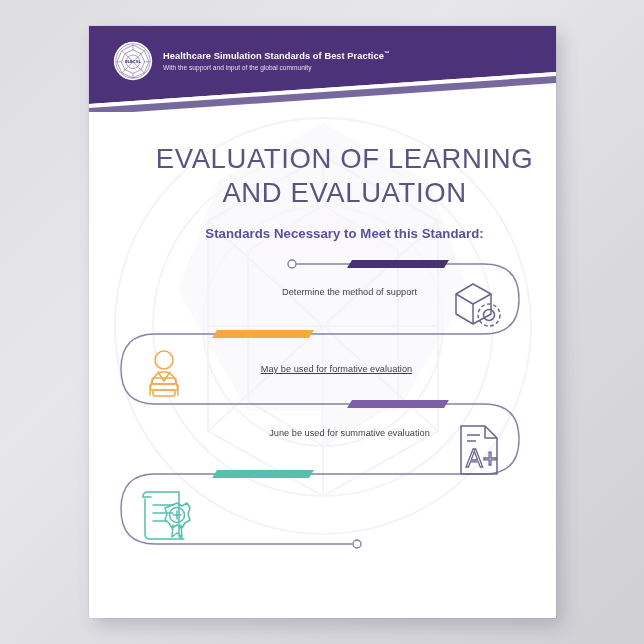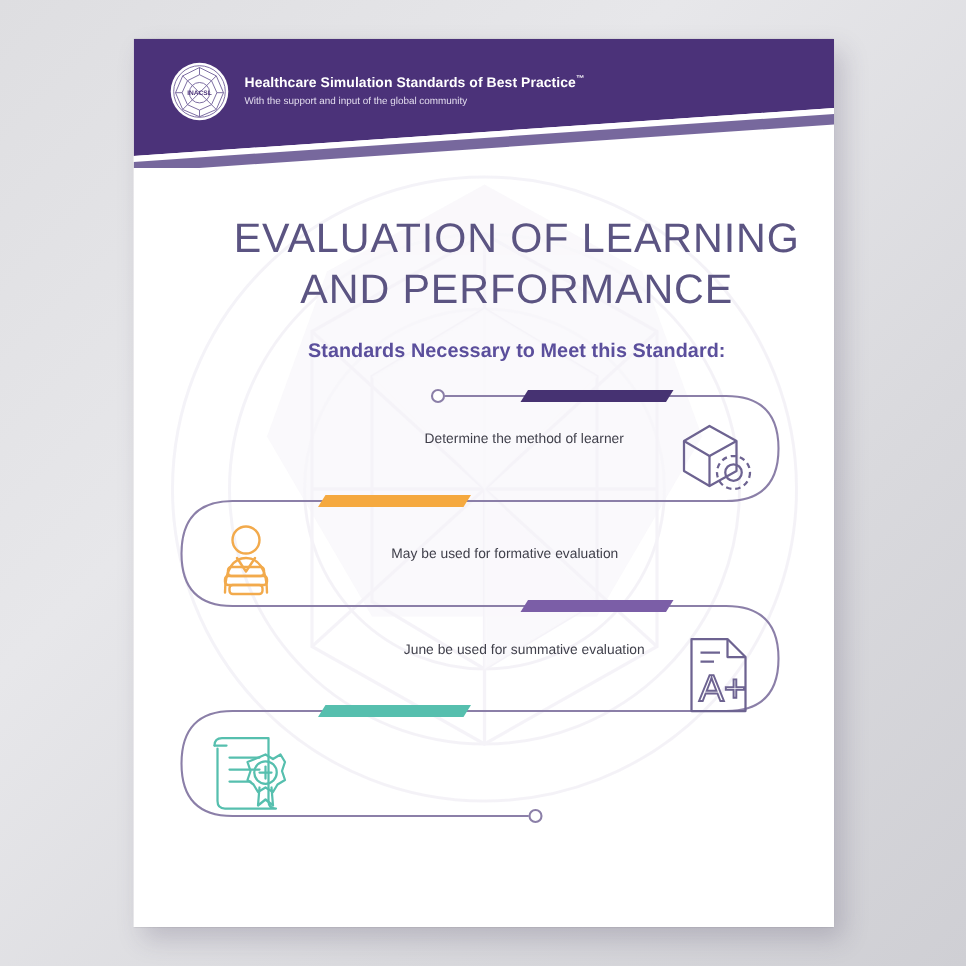--- a/index.html
+++ b/index.html
@@ -186,21 +186,21 @@
             <span>Healthcare Simulation Standards of Best Practice</span><sup>™</sup>
           </div>
           <div class="header-sub">With the support and input of the global community</div>
         </div>
       </div>
     </div>
 
     <div class="title-block">
       <div class="main-title">
         <div>EVALUATION OF LEARNING</div>
-        <div>AND PERFORMANCE</div>
+        <div>AND EVALUATION</div>
       </div>
       <div class="sub-title">Standards Necessary to Meet this Standard:</div>
     </div>
 
     <div class="flow-wrap">
       <svg class="flow-svg" width="467" height="336" viewBox="0 0 467 336">
         <g fill="none" stroke="#8b7fa8" stroke-width="1.4" stroke-linecap="round">
 
           <path d="M208,20 L395,20 Q430,20 430,55 Q430,90 395,90 L66,90 Q32,90 32,125 Q32,160 66,160 L395,160
                    Q430,160 430,195 Q430,230 395,230 L66,230 Q32,230 32,265 Q32,300 66,300 L263,300"></path>
@@ -208,35 +208,35 @@
           <circle cx="268" cy="300" r="4" fill="#ffffff"></circle>
         </g>
 
         <polygon points="263,16 360,16 355,24 258,24" fill="#463272"></polygon>
         <polygon points="128,86 225,86 220,94 123,94" fill="#f5a93f"></polygon>
         <polygon points="263,156 360,156 355,164 258,164" fill="#7b5ea7"></polygon>
         <polygon points="128,226 225,226 220,234 123,234" fill="#56bfae"></polygon>
       </svg>
 
       <div class="step-text" style="left:143px; top:42px; width:235px;">
-        <div>Determine the method of learner</div>
+        <div>Determine the method of support</div>
       </div>
       <div class="icon-box" style="left:362px; top:36px;">
         <svg width="54" height="52" viewBox="0 0 54 52">
           <g fill="none" stroke="#6d6391" stroke-width="1.5" stroke-linejoin="round">
             <polygon points="5,14 22,4 40,14 40,34 22,44 5,34"></polygon>
             <polyline points="5,14 22,24 40,14"></polyline>
             <line x1="22" y1="24" x2="22" y2="44"></line>
             <circle cx="38" cy="35" r="5.5"></circle>
             <circle cx="38" cy="35" r="11" stroke-dasharray="3.6 2.6"></circle>
           </g>
         </svg>
       </div>
 
-      <div class="step-text" style="left:130px; top:119px; width:235px;">
+      <div class="step-text" style="left:130px; top:119px; width:235px;text-decoration:underline;">
         <div>May be used for formative evaluation</div>
       </div>
       <div class="icon-box" style="left:48px; top:104px;">
         <svg width="54" height="54" viewBox="0 0 54 54">
           <g fill="none" stroke="#f2aa4c" stroke-width="1.6" stroke-linejoin="round" stroke-linecap="round">
             <circle cx="27" cy="12" r="9"></circle>
             <path d="M13,47 C13,31 19,24 27,24 C35,24 41,31 41,47"></path>
             <path d="M21,24 L27,33 L33,24"></path>
             <rect x="15" y="30" width="24" height="6" rx="2.2"></rect>
             <rect x="13" y="36" width="28" height="6" rx="2.2"></rect>

